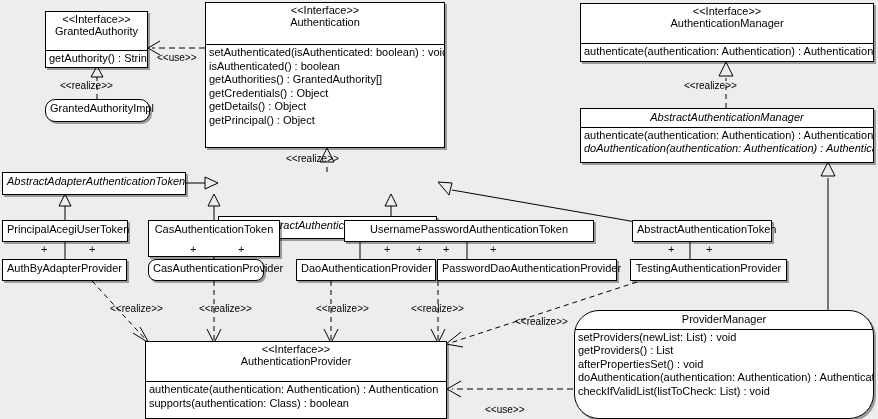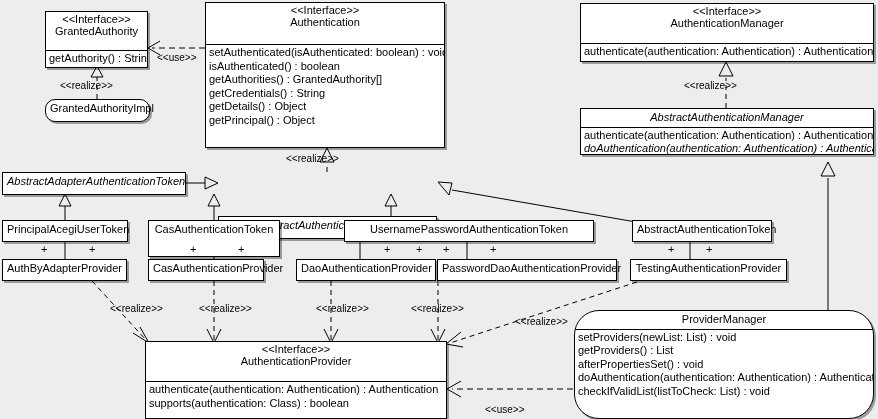--- a/index.html
+++ b/index.html
@@ -150,37 +150,37 @@
 
   <div class="uml-box" style="left:205px; top:2px; width:240px; height:146px;">
     <div class="hdr" style="height:41px;">
       <span class="stereo">&lt;&lt;Interface&gt;&gt;</span>
       <span class="cname">Authentication</span>
     </div>
     <div class="compartment">
       <div class="member">setAuthenticated(isAuthenticated: boolean) : void</div>
       <div class="member">isAuthenticated() : boolean</div>
       <div class="member">getAuthorities() : GrantedAuthority[]</div>
-      <div class="member">getCredentials() : String</div>
+      <div class="member">getCredentials() : Object</div>
       <div class="member">getDetails() : Object</div>
       <div class="member">getPrincipal() : Object</div>
     </div>
   </div>
 
   <div class="uml-box" style="left:580px; top:3px; width:294px; height:59px;">
     <div class="hdr" style="height:39px;">
       <span class="stereo">&lt;&lt;Interface&gt;&gt;</span>
       <span class="cname">AuthenticationManager</span>
     </div>
     <div class="compartment">
       <div class="member">authenticate(authentication: Authentication) : Authentication</div>
     </div>
   </div>
 
-  <div class="uml-box" style="left:580px; top:108px; width:294px; height:47px;">
+  <div class="uml-box" style="left:580px; top:108px; width:294px; height:55px;">
     <div class="simple-name italic">AbstractAuthenticationManager</div>
     <div class="compartment">
       <div class="member">authenticate(authentication: Authentication) : Authentication</div>
       <div class="member italic">doAuthentication(authentication: Authentication) : Authentication</div>
     </div>
   </div>
 
   <div class="uml-box" style="left:2px; top:172px; width:184px; height:23px;">
     <div class="simple-name italic">AbstractAdapterAuthenticationToken</div>
   </div>
@@ -213,21 +213,21 @@
   <div class="plus" style="left:416px; top:244px;">+</div>
   <div class="plus" style="left:443px; top:244px;">+</div>
   <div class="plus" style="left:490px; top:244px;">+</div>
   <div class="plus" style="left:668px; top:244px;">+</div>
   <div class="plus" style="left:706px; top:244px;">+</div>
 
   <div class="uml-box" style="left:2px; top:259px; width:125px; height:22px;">
     <div class="simple-name">AuthByAdapterProvider</div>
   </div>
 
-  <div class="uml-box" style="left:148px; top:259px; width:116px; height:22px;">
+  <div class="uml-box" style="left:148px; top:259px; width:116px; height:22px;border-radius:8px;">
     <div class="simple-name">CasAuthenticationProvider</div>
   </div>
 
   <div class="uml-box" style="left:296px; top:259px; width:140px; height:22px;">
     <div class="simple-name">DaoAuthenticationProvider</div>
   </div>
 
   <div class="uml-box" style="left:437px; top:259px; width:180px; height:22px;">
     <div class="simple-name">PasswordDaoAuthenticationProvider</div>
   </div>

